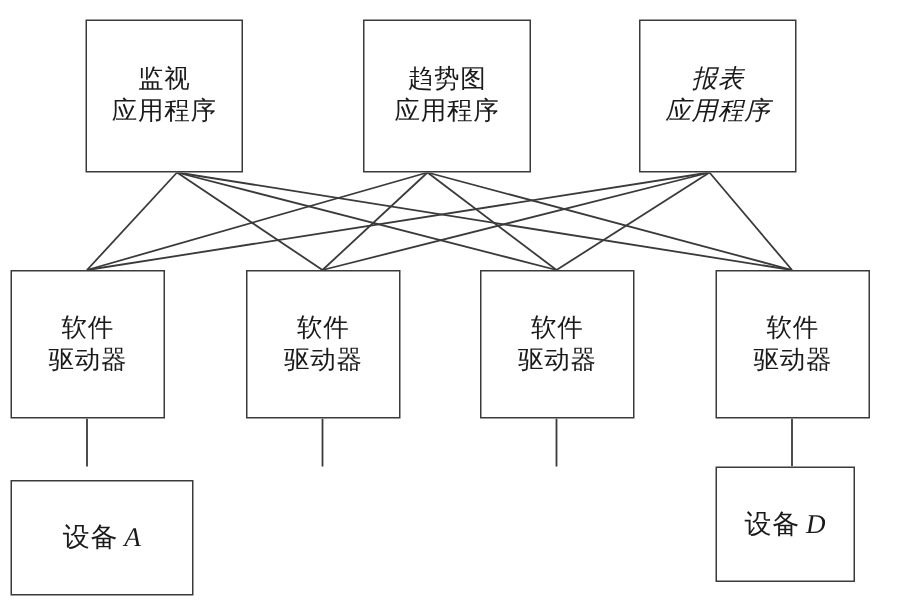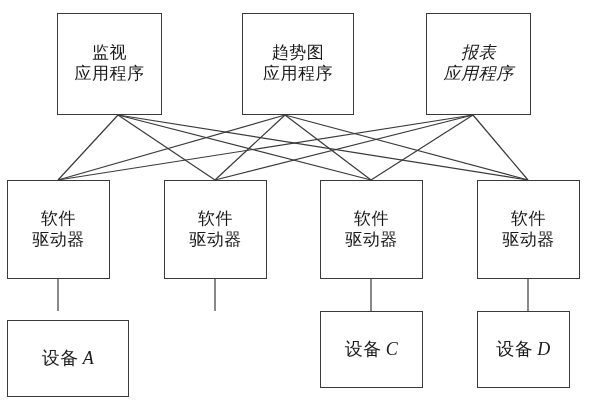--- a/index.html
+++ b/index.html
@@ -119,25 +119,20 @@
     <span class="line2">驱动器</span>
   </div>
 
   <div class="node device-node" style="left: 7px; top: 296px; width: 122px; height: 77px; margin-top: 24px;">
     <span class="line1">
       <span>设备</span><span class="devlabel">A</span>
     </span>
   </div>
 
 
-  <div class="node device-node" style="left: 320px; top: 311px; width: 103px; height: 77px;">
-    <span class="line1">
-      <span>设备</span><span class="devlabel">C</span>
-    </span>
-  </div>
 
   <div class="node device-node" style="left: 477px; top: 311px; width: 93px; height: 77px;">
     <span class="line1">
       <span>设备</span><span class="devlabel">D</span>
     </span>
   </div>
 
 </div>
 
 </body></html>

